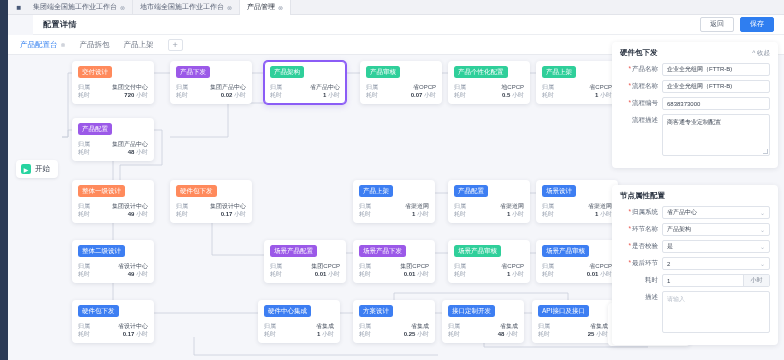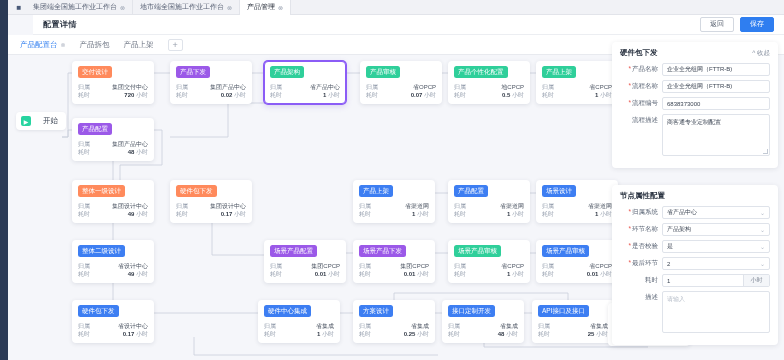--- a/index.html
+++ b/index.html
@@ -60,23 +60,24 @@
 
   
   .canvas {
     position:absolute; left:8px; top:55px; right:0; bottom:0;
     background:#f5f6fa; overflow:hidden;
   }
   .edges { position:absolute; inset:0; width:776px; height:305px; }
 
   
   .startnode {
-    position:absolute; display:flex; align-items:center; gap:12px;
+    position:absolute; display:flex; align-items:center; gap:4px;
     background:#fff; border-radius:4px; padding:4px 8px 4px 5px;
     box-shadow:0 1px 3px rgba(40,50,70,.10);
+    margin-top:48px;
   }
   .startnode .sq {
     width:10px; height:10px; border-radius:2px; background:#27d4a0;
     display:flex; align-items:center; justify-content:center;
     color:#fff; font-size:6px;
   }
   .startnode .lb { font-size:7.5px; color:#3c4554; }
 
   
   .node {

